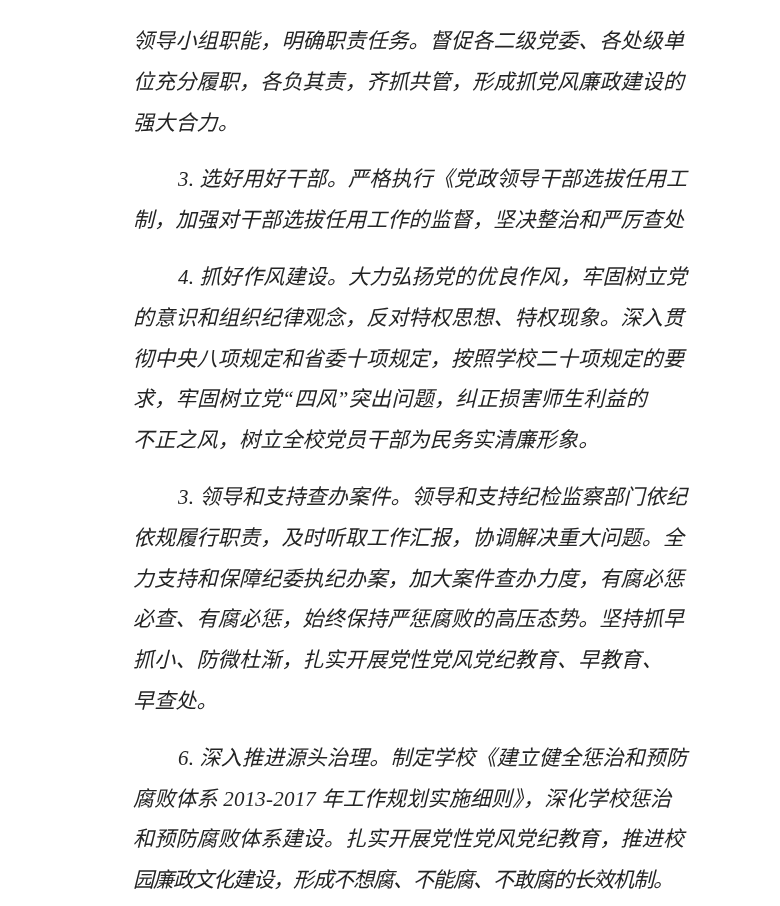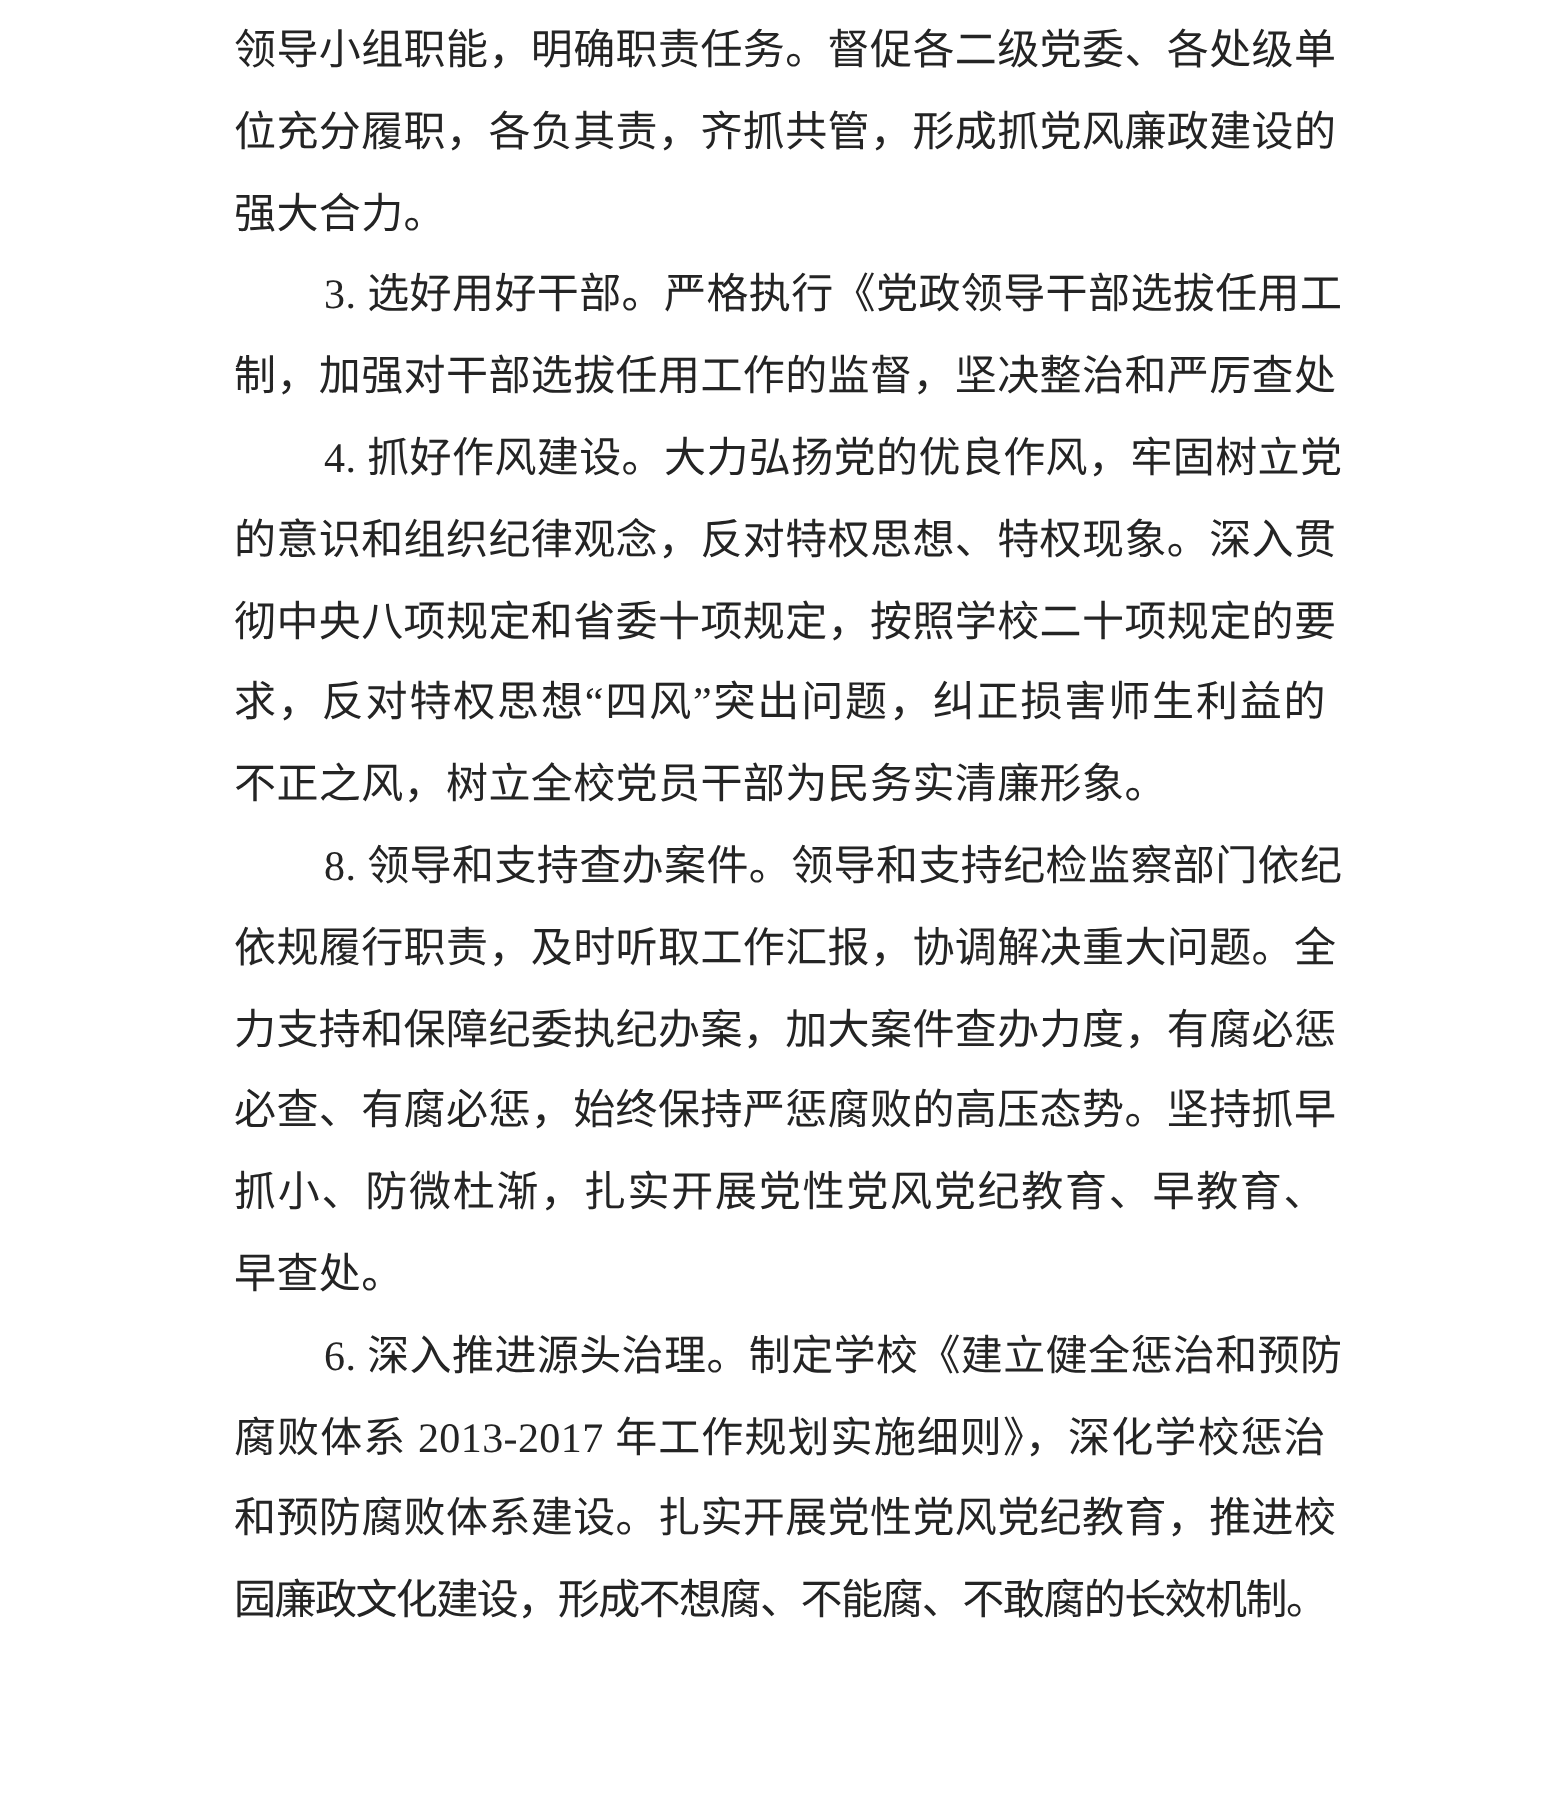--- a/index.html
+++ b/index.html
@@ -17,22 +17,23 @@
     width: 780px;
     height: 906px;
     padding: 5px 117px 0 117px;
     background: #ffffff;
     font-family: "Liberation Serif", "DejaVu Serif", serif;
     font-size: 21px;
     line-height: 40.8px;
     color: #242424;
   }
   .para {
-    margin: 0;
+    margin: 16px;
     padding: 0;
+    font-style: italic;
   }
   
   .line {
     text-align: justify;
     text-align-last: justify;
     white-space: nowrap;
     letter-spacing: 0.2px;
   }
   
   .line.end {
@@ -63,26 +64,26 @@
 
   <div class="para">
     <div class="line ind">3. 选好用好干部。严格执行《党政领导干部选拔任用工</div>
     <div class="line">制，加强对干部选拔任用工作的监督，坚决整治和严厉查处</div>
   </div>
 
   <div class="para">
     <div class="line ind">4. 抓好作风建设。大力弘扬党的优良作风，牢固树立党</div>
     <div class="line">的意识和组织纪律观念，反对特权思想、特权现象。深入贯</div>
     <div class="line">彻中央八项规定和省委十项规定，按照学校二十项规定的要</div>
-    <div class="line">求，反对特权思想“四风”突出问题，纠正损害师生利益的</div>
+    <div class="line">求，牢固树立党“四风”突出问题，纠正损害师生利益的</div>
     <div class="line end">不正之风，树立全校党员干部为民务实清廉形象。</div>
   </div>
 
   <div class="para">
-    <div class="line ind">8. 领导和支持查办案件。领导和支持纪检监察部门依纪</div>
+    <div class="line ind">3. 领导和支持查办案件。领导和支持纪检监察部门依纪</div>
     <div class="line">依规履行职责，及时听取工作汇报，协调解决重大问题。全</div>
     <div class="line">力支持和保障纪委执纪办案，加大案件查办力度，有腐必惩</div>
     <div class="line">必查、有腐必惩，始终保持严惩腐败的高压态势。坚持抓早</div>
     <div class="line">抓小、防微杜渐，扎实开展党性党风党纪教育、早教育、</div>
     <div class="line end">早查处。</div>
   </div>
 
   <div class="para">
     <div class="line ind">6. 深入推进源头治理。制定学校《建立健全惩治和预防</div>
     <div class="line">腐败体系 2013-2017 年工作规划实施细则》，深化学校惩治</div>

